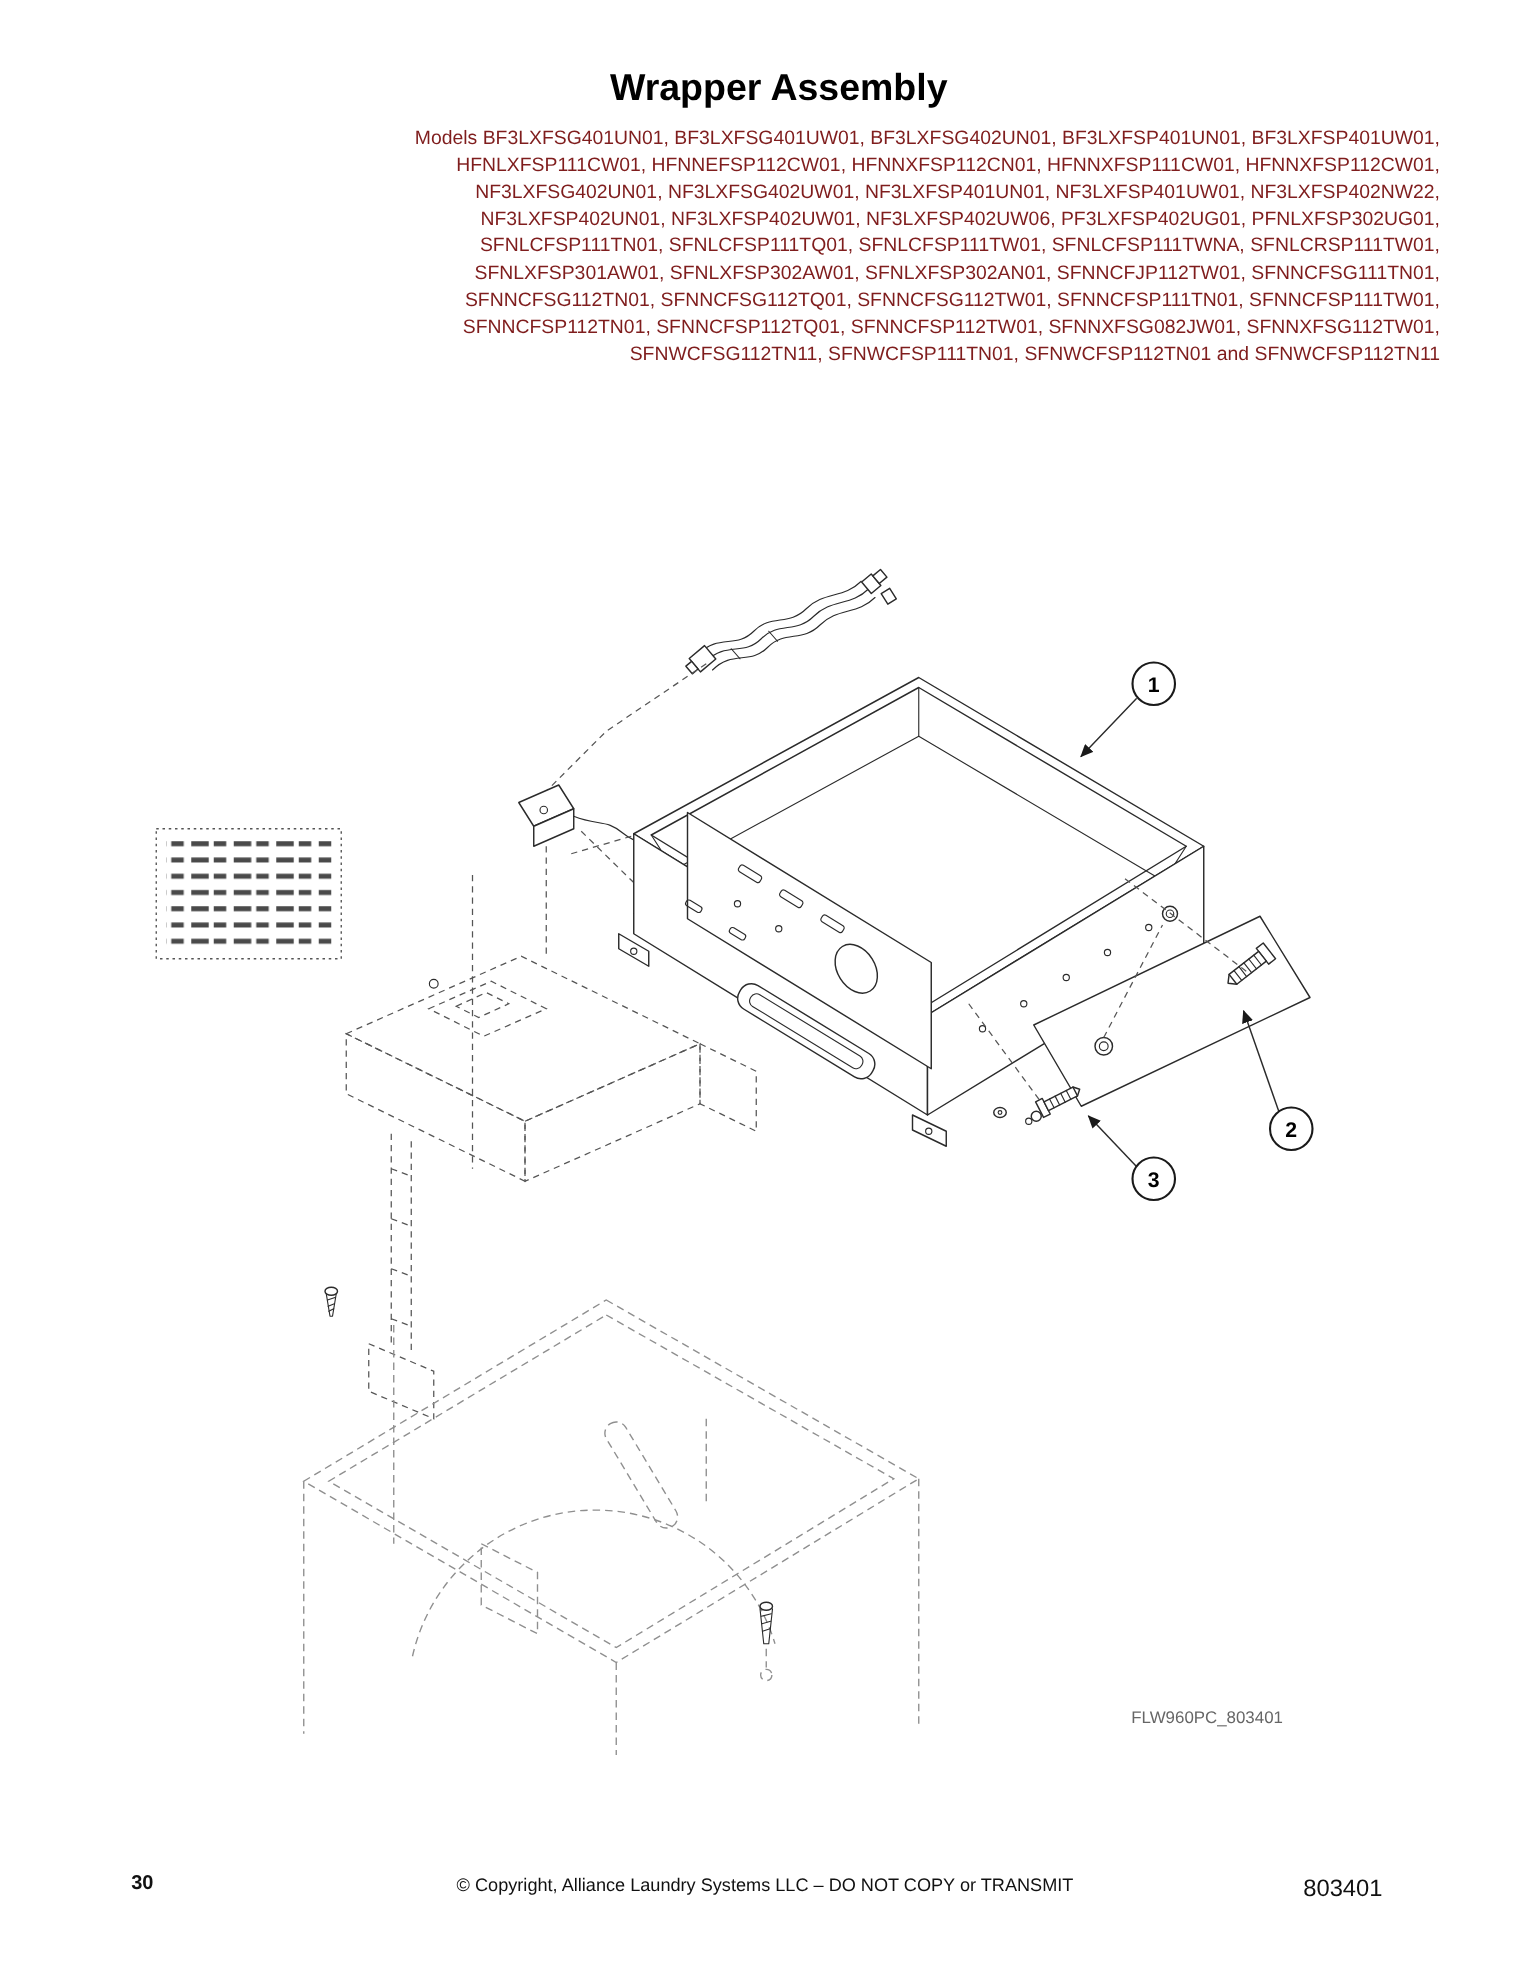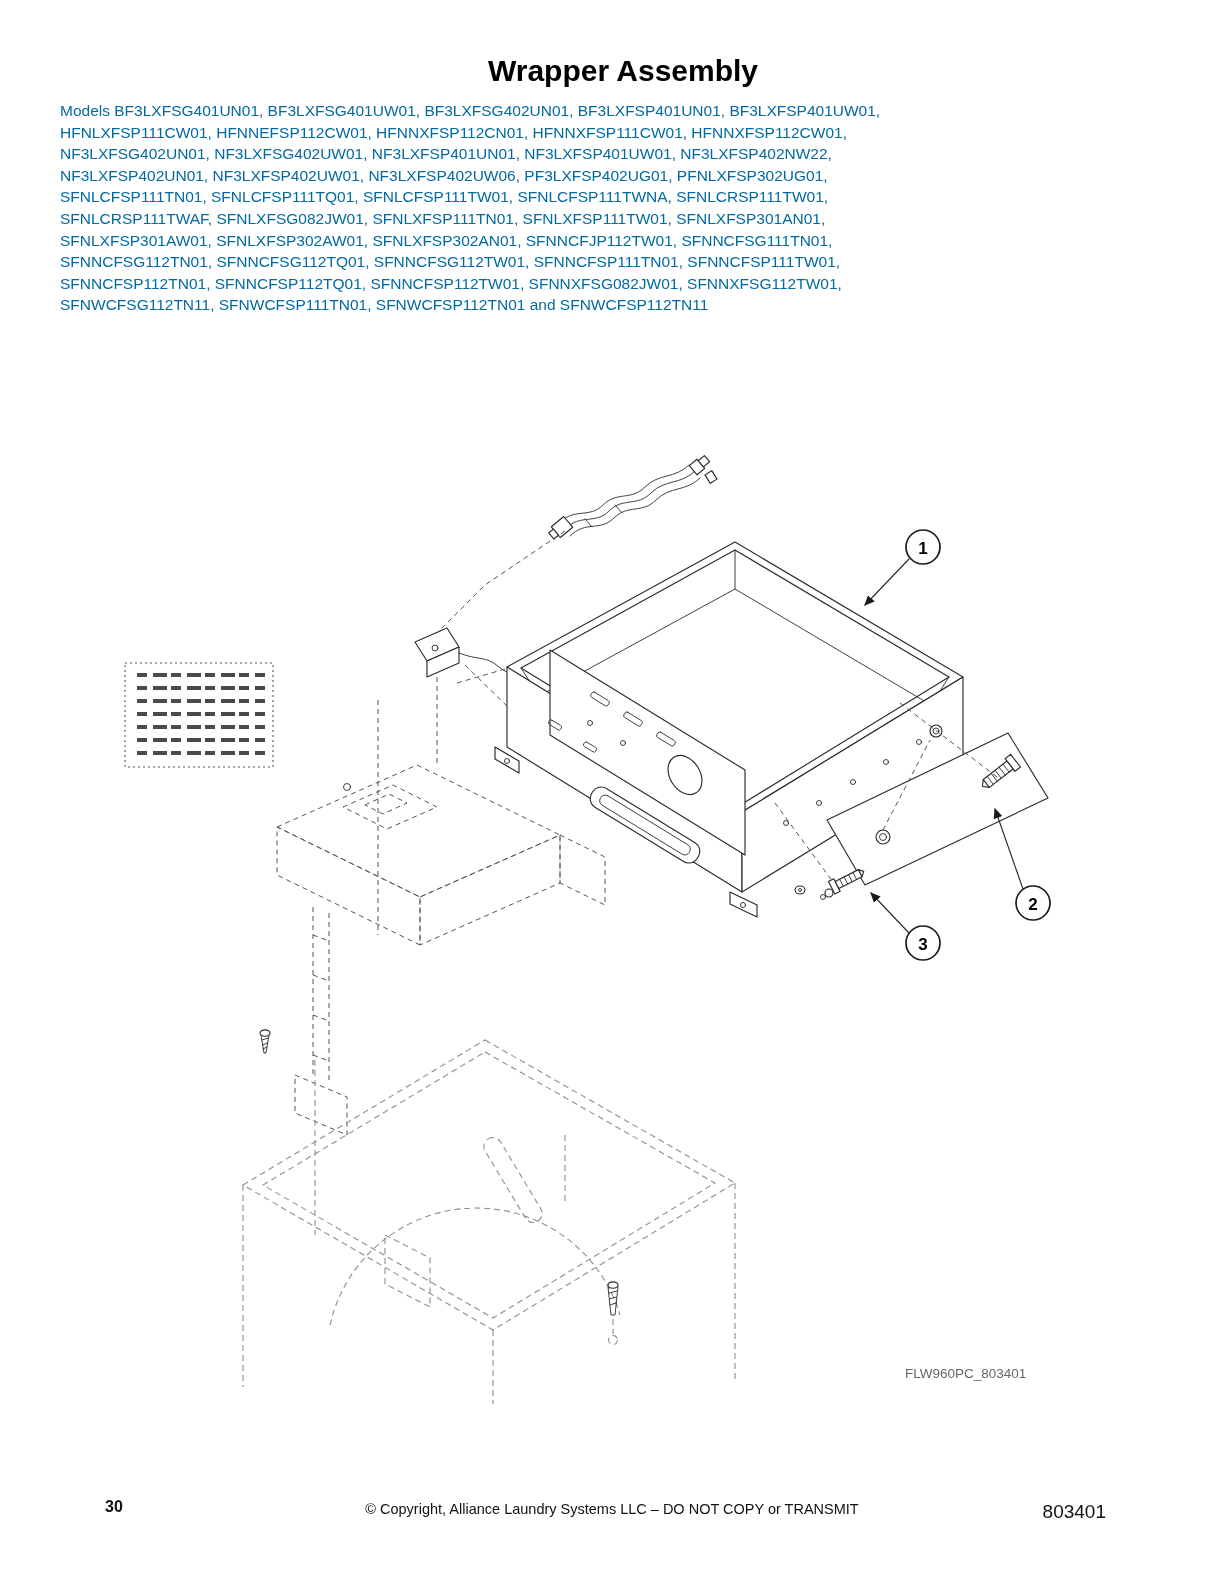--- a/index.html
+++ b/index.html
@@ -11,22 +11,22 @@
     color:#111;
     overflow:hidden;
   }
   .page-title {
     position:absolute; top:54px; left:0; right:0;
     text-align:center;
     font-size:30px; font-weight:bold; color:#000;margin-left:22px;
   }
   .model-list {
     position:absolute; top:100px; left:60px; right:72px;
-    text-align:left;
-    font-size:15.5px; line-height:21.6px; color:#0369a1;
+    text-align:right;
+    font-size:15.5px; line-height:21.6px; color:#7f1d1d;
   }
   .diagram-wrap {
     position:absolute; left:85px; top:435px;
     width:1060px; height:970px;
   }
   svg { display:block; }
   svg * { vector-effect:non-scaling-stroke; }
   .ln   { fill:none; stroke:#2b2b2b; stroke-width:1.15; stroke-linejoin:round; stroke-linecap:round; }
   .thin { stroke-width:0.9; }
   .dash { fill:none; stroke:#555; stroke-width:1; stroke-dasharray:5 4; }
@@ -51,21 +51,20 @@
 <body>
 
 <div class="page-title">Wrapper Assembly</div>
 
 <div class="model-list">
   <div>Models BF3LXFSG401UN01, BF3LXFSG401UW01, BF3LXFSG402UN01, BF3LXFSP401UN01, BF3LXFSP401UW01,</div>
   <div>HFNLXFSP111CW01, HFNNEFSP112CW01, HFNNXFSP112CN01, HFNNXFSP111CW01, HFNNXFSP112CW01,</div>
   <div>NF3LXFSG402UN01, NF3LXFSG402UW01, NF3LXFSP401UN01, NF3LXFSP401UW01, NF3LXFSP402NW22,</div>
   <div>NF3LXFSP402UN01, NF3LXFSP402UW01, NF3LXFSP402UW06, PF3LXFSP402UG01, PFNLXFSP302UG01,</div>
   <div>SFNLCFSP111TN01, SFNLCFSP111TQ01, SFNLCFSP111TW01, SFNLCFSP111TWNA, SFNLCRSP111TW01,</div>
-  <div>SFNLCRSP111TWAF, SFNLXFSG082JW01, SFNLXFSP111TN01, SFNLXFSP111TW01, SFNLXFSP301AN01,</div>
   <div>SFNLXFSP301AW01, SFNLXFSP302AW01, SFNLXFSP302AN01, SFNNCFJP112TW01, SFNNCFSG111TN01,</div>
   <div>SFNNCFSG112TN01, SFNNCFSG112TQ01, SFNNCFSG112TW01, SFNNCFSP111TN01, SFNNCFSP111TW01,</div>
   <div>SFNNCFSP112TN01, SFNNCFSP112TQ01, SFNNCFSP112TW01, SFNNXFSG082JW01, SFNNXFSG112TW01,</div>
   <div>SFNWCFSG112TN11, SFNWCFSP111TN01, SFNWCFSP112TN01 and SFNWCFSP112TN11</div>
 </div>
 
 <div class="diagram-wrap">
 <svg width="1060" height="970" viewBox="0 0 1060 970" xmlns="http://www.w3.org/2000/svg">
   <defs>
     <marker id="arr" markerWidth="10" markerHeight="8" refX="8" refY="4" orient="auto">

